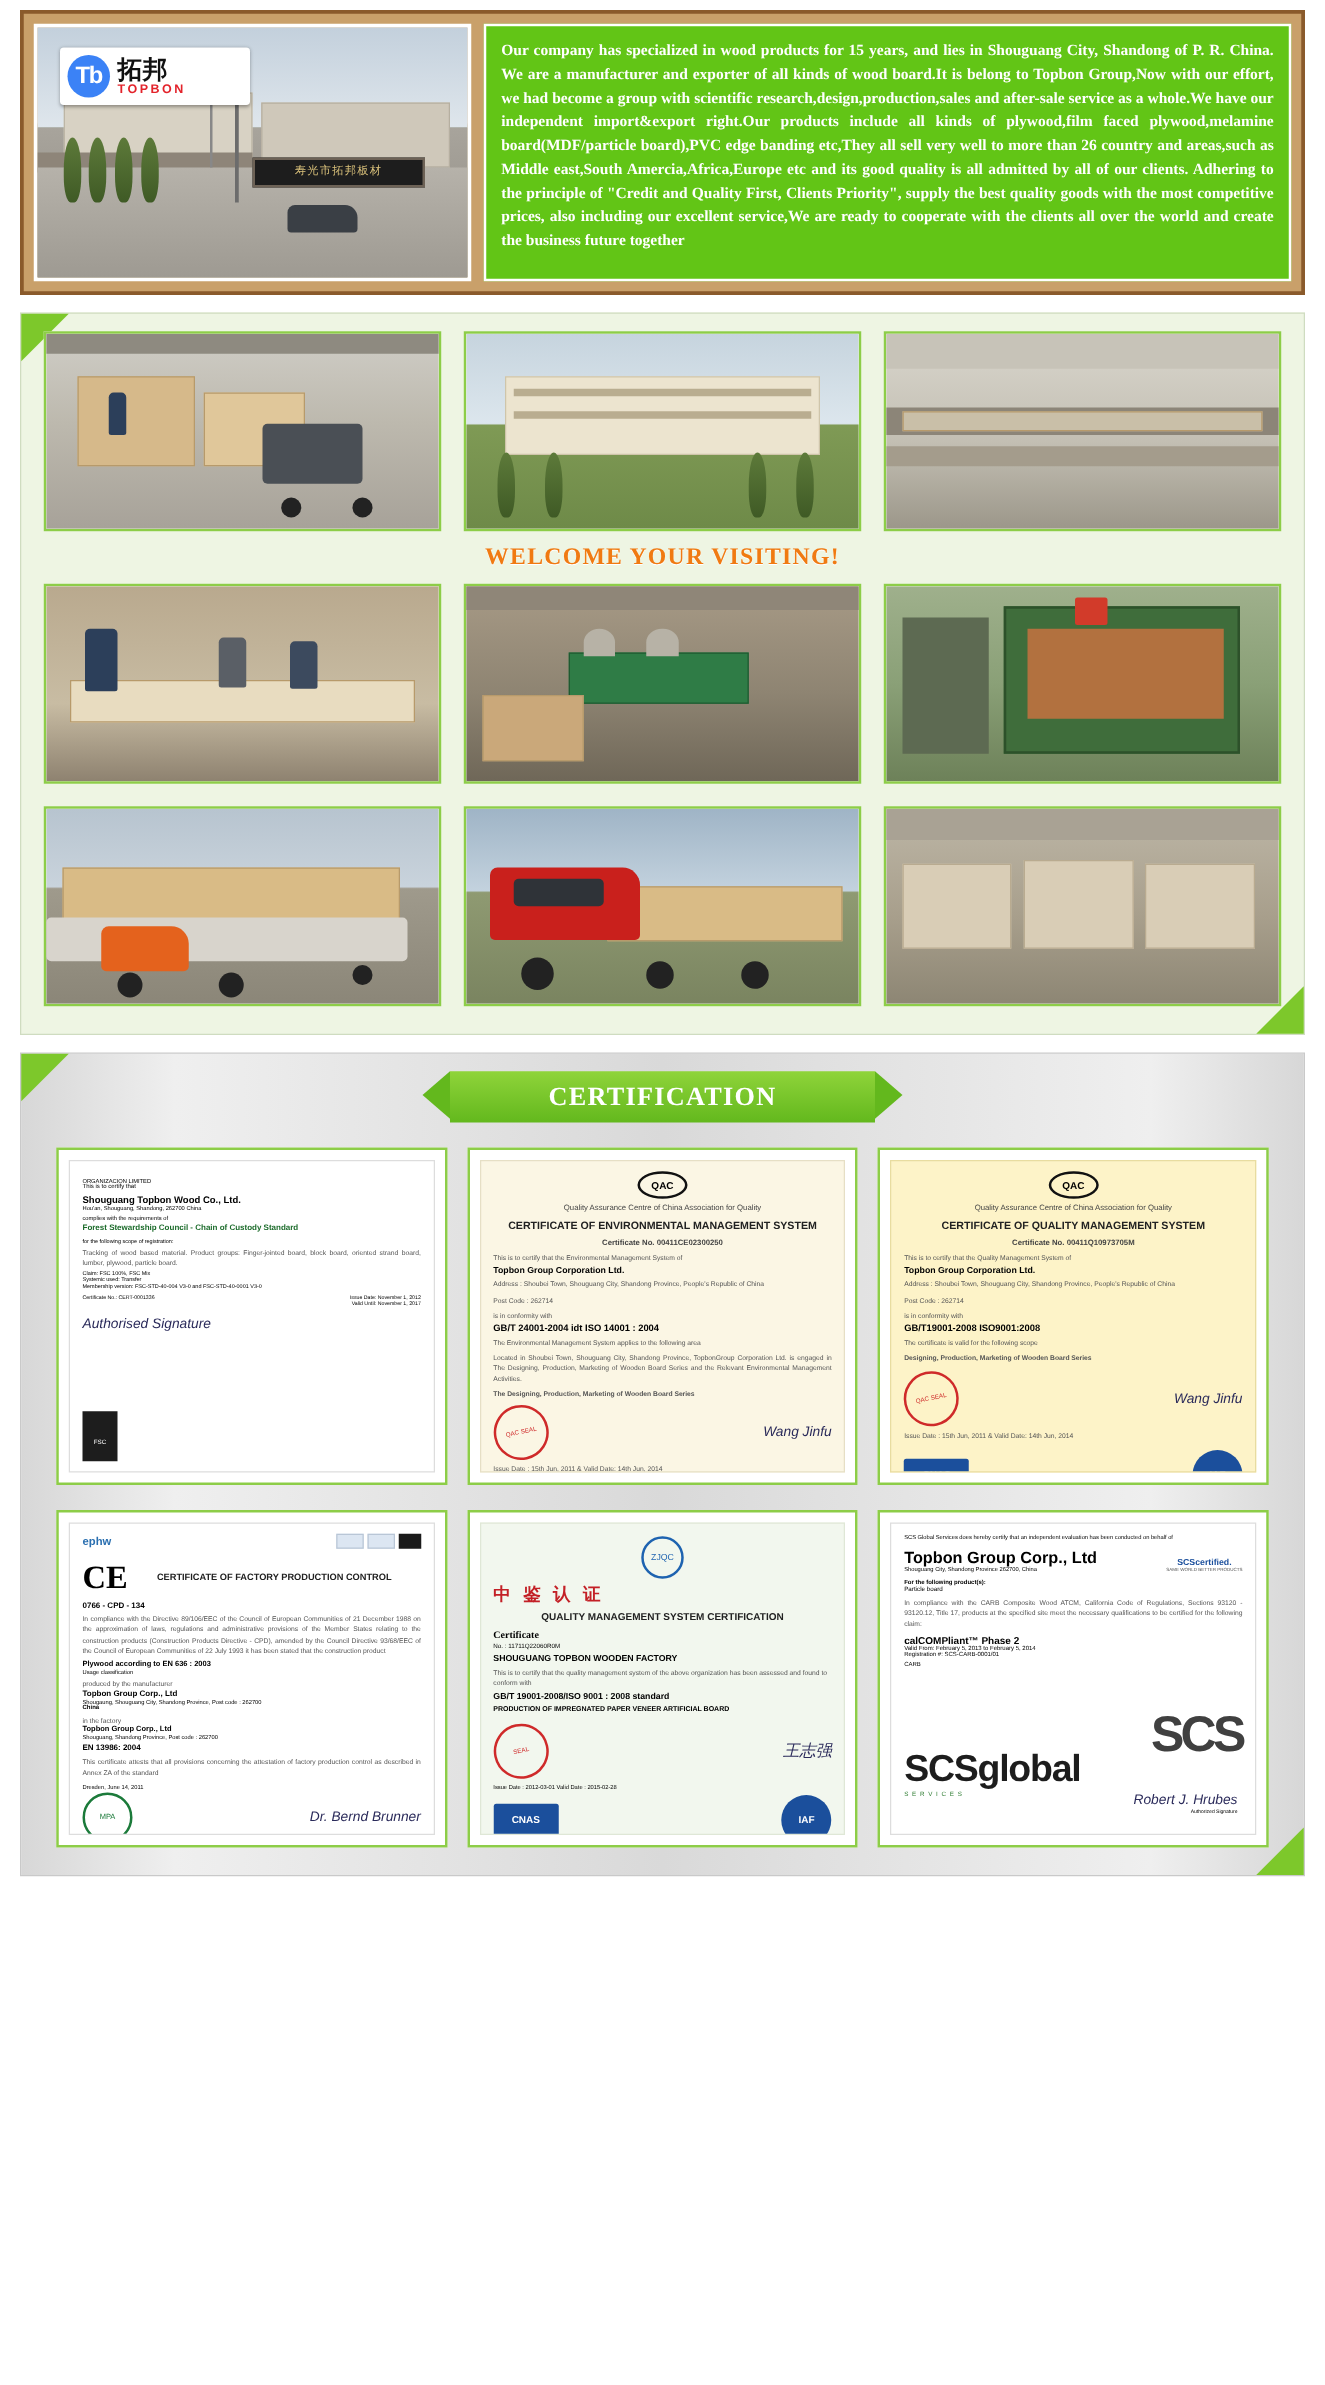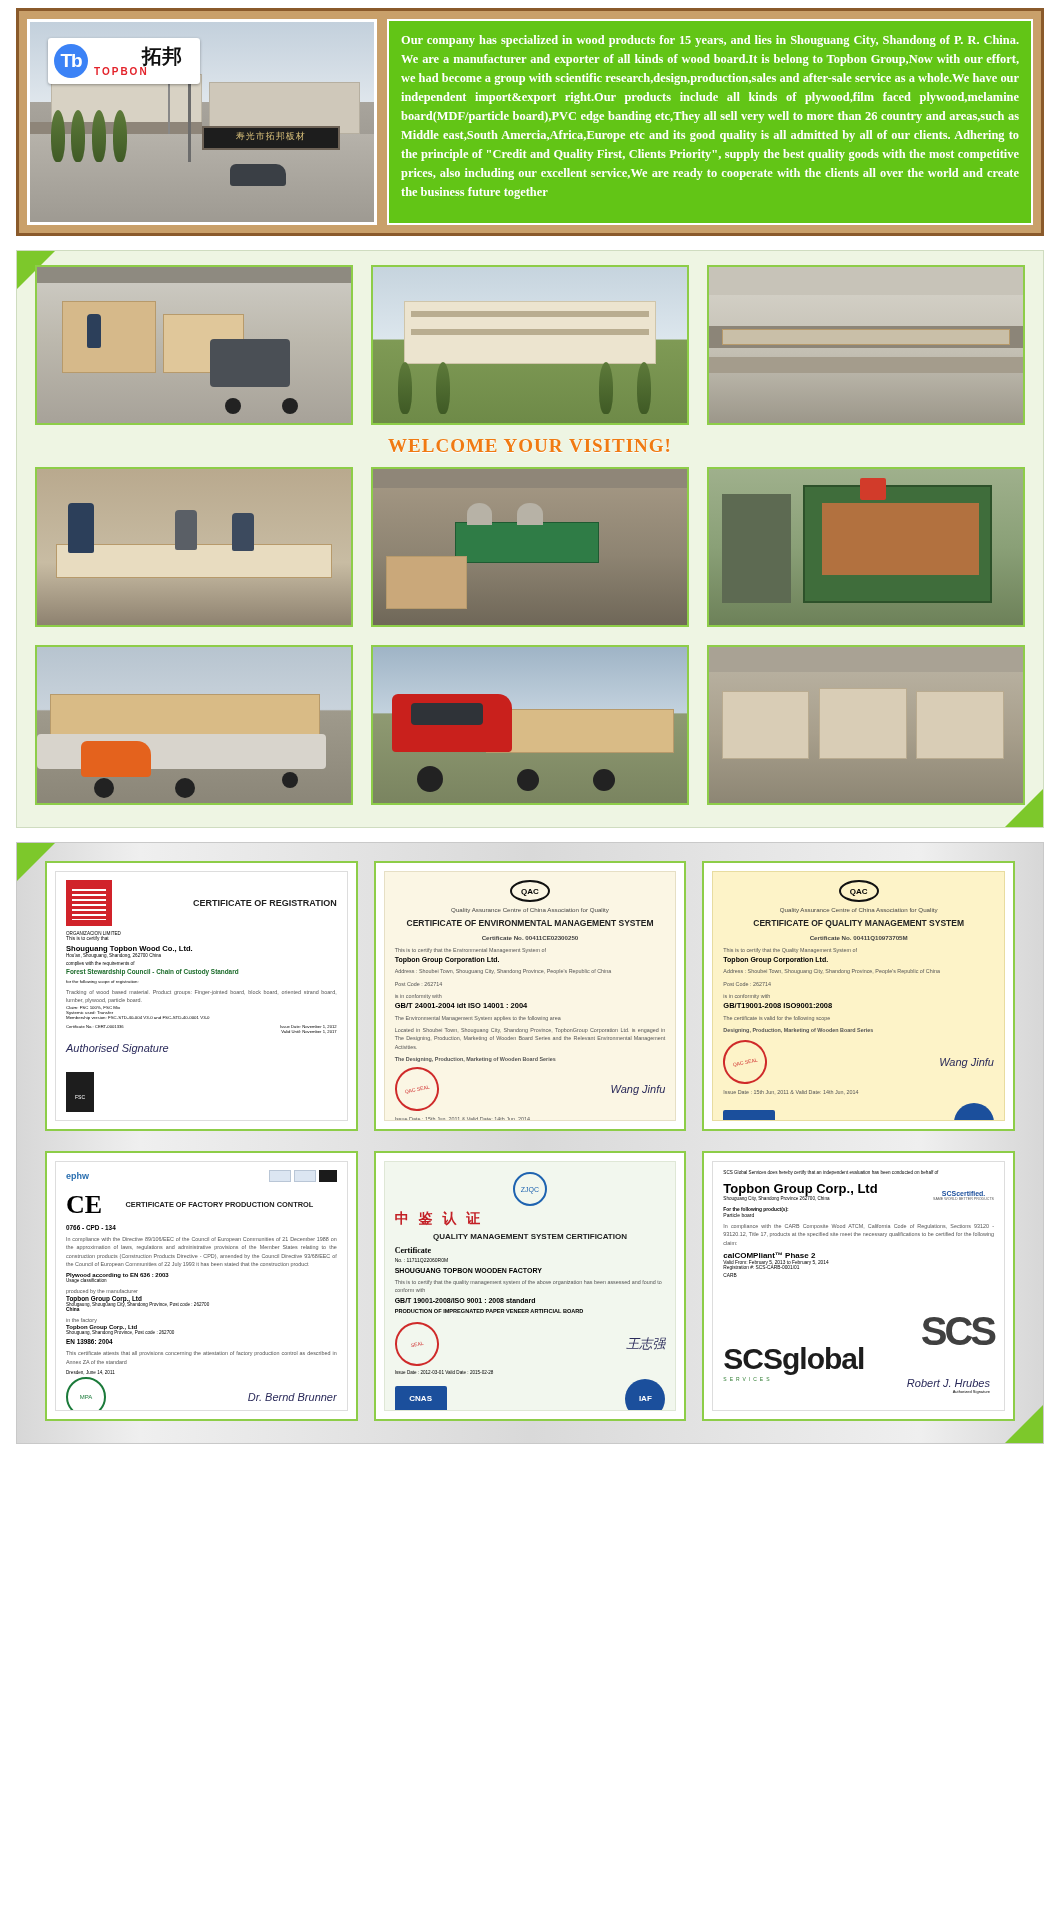--- a/index.html
+++ b/index.html
@@ -58,21 +58,21 @@
     box-shadow: 0 1px 3px rgba(0,0,0,.35);
   }
   .logo-mark {
     width: 34px; height: 34px; border-radius: 50%;
     background: #3b82f6; color: #fff;
     font-family: "Liberation Sans", sans-serif;
     font-weight: bold; font-size: 19px;
     display: flex; align-items: center; justify-content: center;
     letter-spacing: -1px;
   }
-  .logo-cn { color: #111; font-size: 20px; font-weight: bold; line-height: 1; margin-left: 48px; }
+  .logo-cn { color: #111; font-size: 20px; font-weight: bold; line-height: 1; }
   .logo-en { color: #e3232b; font-size: 10px; font-weight: bold; letter-spacing: 2px;
              font-family: "Liberation Sans", sans-serif; }
 
   .profile-text {
     flex: 1;
     background: #62c516;
     border: 2px solid #ffffff;
     padding: 10px 12px;
     color: #ffffff;
     font-weight: bold;
@@ -333,31 +333,28 @@
         <div class="beam" style="left:0; top:0; width:100%; height:16%; background:#a9a294;"></div>
       </div>
     </div>
   </div>
 </div>
 
 <div class="panel gray">
   <div class="corner-tl"></div>
   <div class="corner-br"></div>
 
+  <div class="ribbon-wrap">
+    <div class="ribbon">CERTIFICATION</div>
+  </div>
 
   <div class="cert-grid">
 
     <div class="cert-card">
       <div class="cert-paper">
-        <div class="row-between">
-          <div class="cert-red-block"></div>
-          <div style="text-align:right;">
-            <div class="cert-title" style="font-size:9px; text-align:right;">CERTIFICATE OF REGISTRATION</div>
-          </div>
-        </div>
         <div style="font-size:4.6px; margin-top:5px;">ORGANIZACION LIMITED</div>
         <div style="font-size:4.8px;">This is to certify that</div>
         <div style="font-size:7.6px; font-weight:bold; margin-top:3px;">Shouguang Topbon Wood Co., Ltd.</div>
         <div style="font-size:4.6px;">Hou'an, Shouguang, Shandong, 262700 China</div>
         <div style="font-size:4.6px; margin-top:3px;">complies with the requirements of</div>
         <div style="font-size:6.4px; font-weight:bold; color:#1b6b2a; margin-top:2px;">Forest Stewardship Council - Chain of Custody Standard</div>
         <div style="font-size:4.4px; margin-top:4px;">for the following scope of registration:</div>
         <div class="cert-body">Tracking of wood based material.  Product groups: Finger-jointed board, block board, oriented strand board, lumber, plywood, particle board.</div>
         <div style="font-size:4.4px;">Claim: FSC 100%, FSC Mix</div>
         <div style="font-size:4.4px;">Systemic used: Transfer</div>

